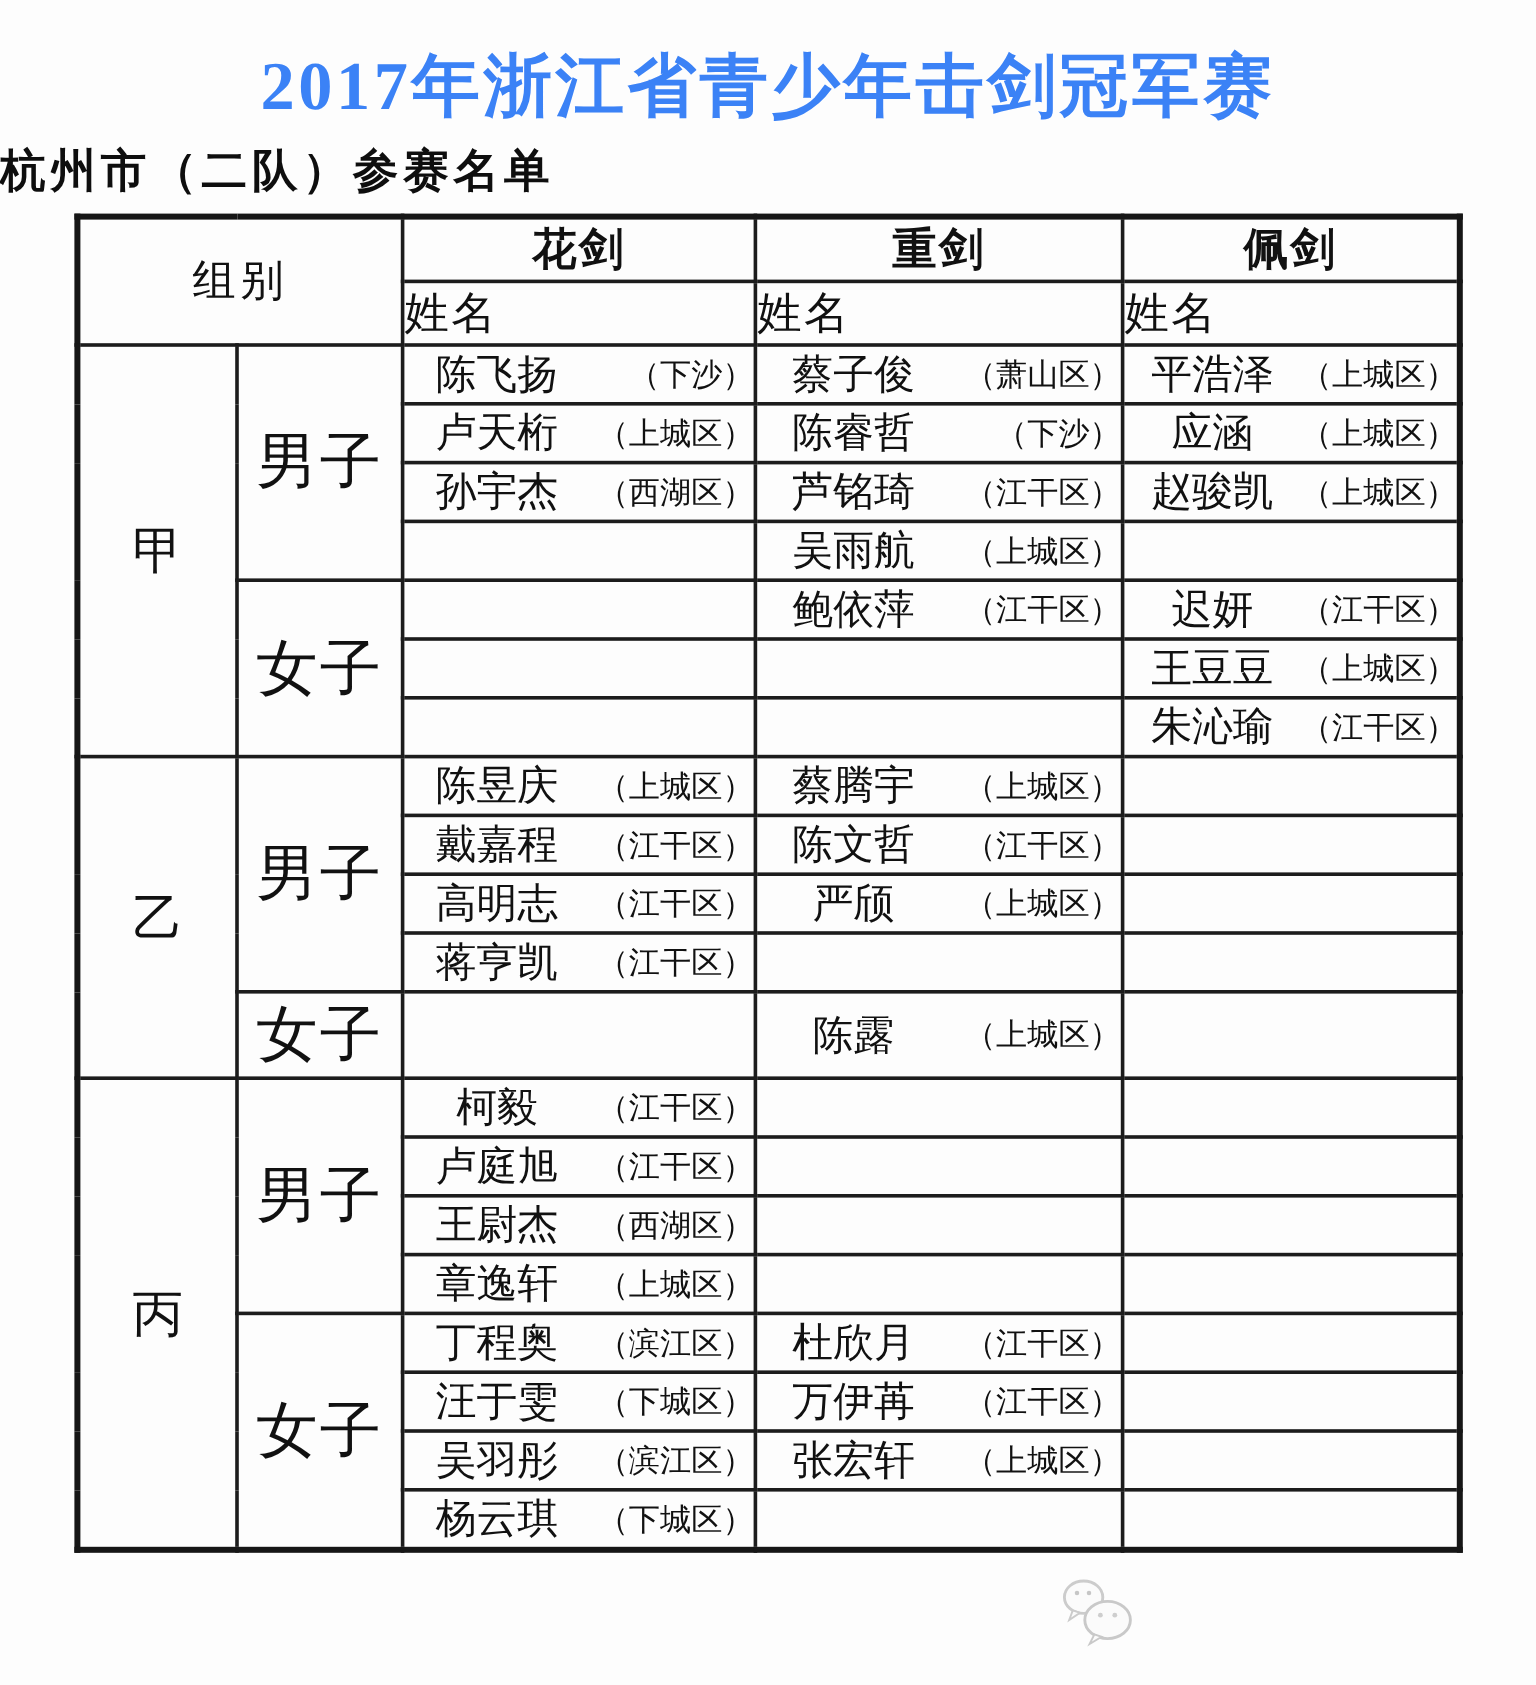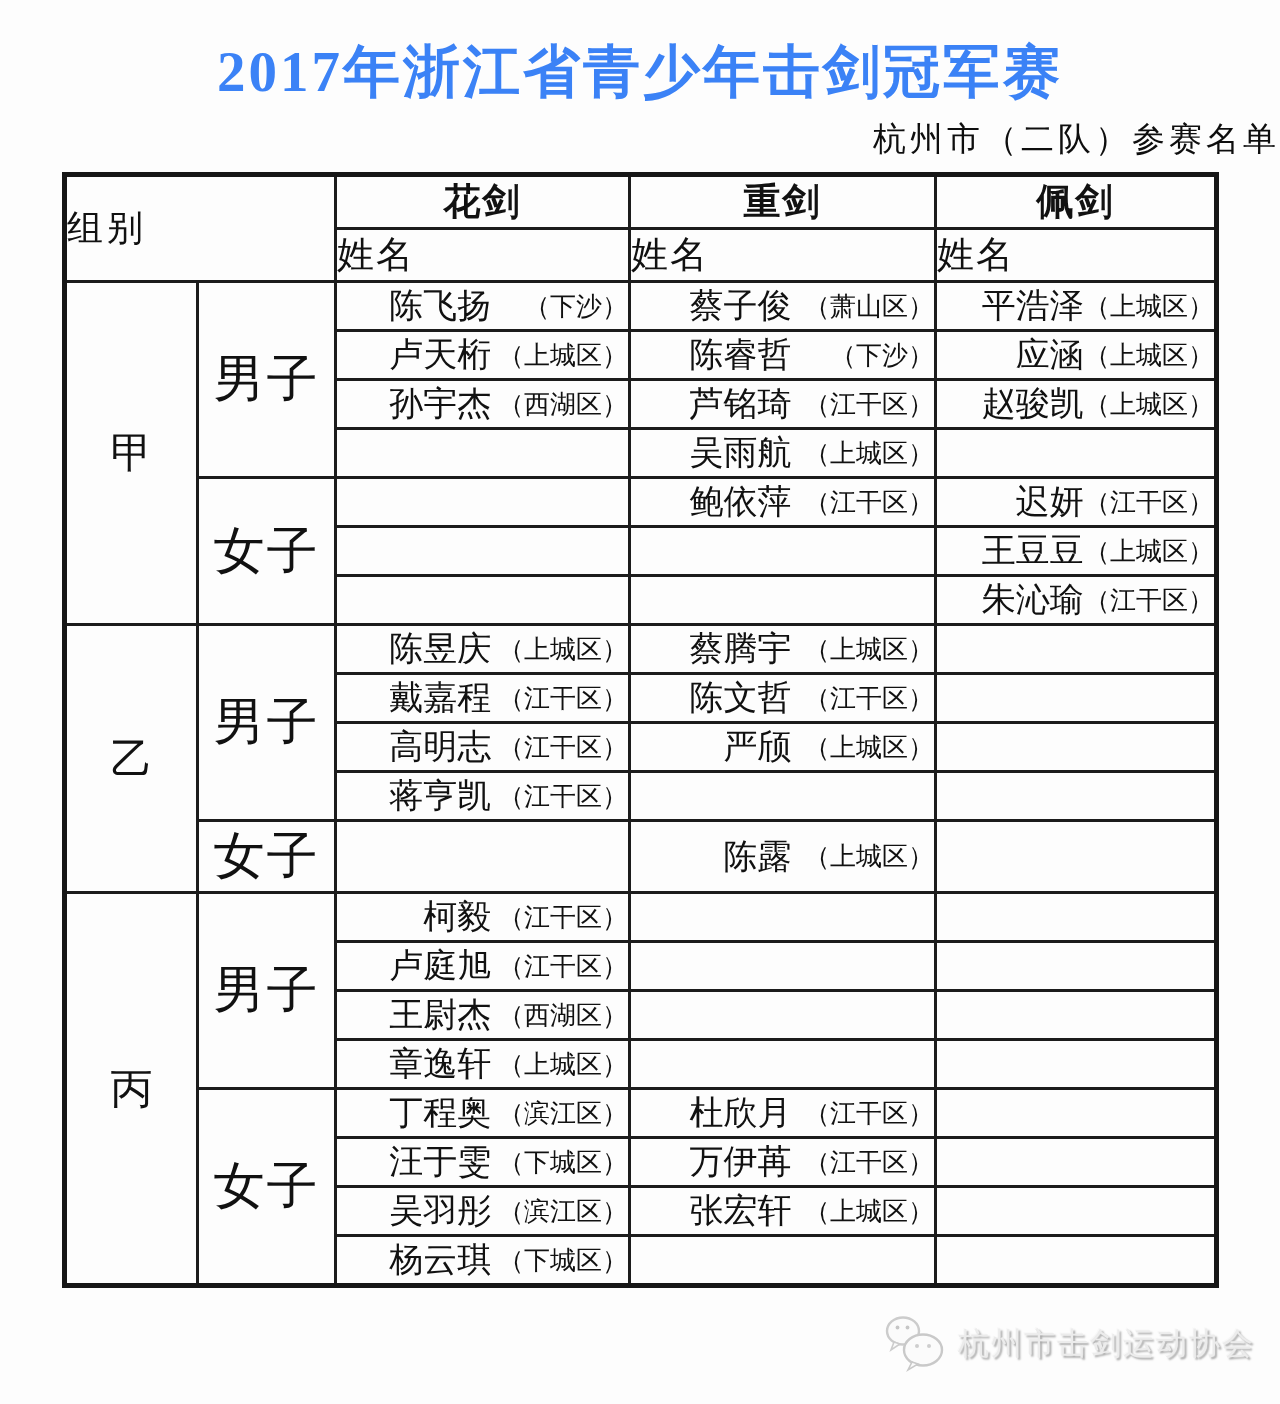--- a/index.html
+++ b/index.html
@@ -9,41 +9,41 @@
     font-family:"Liberation Serif","DejaVu Serif",serif;
     color:#111;
     position:relative;
     overflow:hidden;
   }
   .title {
     text-align:center; font-size:57px; font-weight:700;
     margin:34px 0 6px 0; letter-spacing:3px; color:#3b82f6;
   }
   .subtitle {
-    text-align:right; font-size:33px; font-weight:400;
+    text-align:left; font-size:38px; font-weight:700;
     margin:0 0 10px 0; letter-spacing:4px; color:#0e0e0e;
   }
   table.roster {
     border-collapse:collapse; table-layout:fixed;
     margin-left:62px; width:1154px;
     border:5px solid #161616;
   }
   table.roster td {
     border:3px solid #1c1c1c; padding:0; overflow:hidden;
   }
   tr.hrow1 { height:50px; }
   tr.hrow2 { height:45px; }
   tbody tr { height:49px; }
-  .hgroup { text-align:left; font-size:36px; letter-spacing:4px; }
+  .hgroup { text-align:center; font-size:36px; letter-spacing:4px; }
   .hweapon { text-align:center; font-size:37px; letter-spacing:2px;font-weight:bold; }
   .hname { font-size:37px; letter-spacing:2px; }
   .g { text-align:center; font-size:42px; }
   .s { text-align:center; font-size:51px; letter-spacing:2px; }
   .cw { display:flex; align-items:center; width:100%; }
-  .nm { width:53%; text-align:right; font-size:34px; white-space:nowrap; }
+  .nm { width:53%; text-align:center; font-size:34px; white-space:nowrap; }
   .dt { width:47%; text-align:right; font-size:26px; white-space:nowrap; }
   .watermark {
     position:absolute; left:884px; top:1312px;
     display:flex; align-items:center; gap:12px;
   }
   .wm-text {
     font-size:31px; letter-spacing:2px;
     color:#ececec;
     text-shadow:2px 2px 2px #a8a8a8, -1px -1px 0 #f8f8f8;
     white-space:nowrap;
@@ -499,14 +499,13 @@
   <svg width="62" height="64" viewBox="0 0 62 64" aria-hidden="true">
     <ellipse cx="19" cy="19" rx="16" ry="13.5" fill="#fbfbfb" stroke="#cccccc" stroke-width="2.4"></ellipse>
     <path d="M10 30 L7 38 L16 32 Z" fill="#fbfbfb" stroke="#cccccc" stroke-width="1.6"></path>
     <circle cx="13.5" cy="15.5" r="1.9" fill="#c6c6c6"></circle>
     <circle cx="23.5" cy="15.5" r="1.9" fill="#c6c6c6"></circle>
     <ellipse cx="39" cy="38" rx="19" ry="15.5" fill="#fbfbfb" stroke="#c9c9c9" stroke-width="2.4"></ellipse>
     <path d="M28 50 L24 58 L34 52 Z" fill="#fbfbfb" stroke="#c9c9c9" stroke-width="1.6"></path>
     <circle cx="33" cy="34" r="2" fill="#cecece"></circle>
     <circle cx="45" cy="34" r="2" fill="#cecece"></circle>
   </svg>
-  <span class="wm-text">杭州市击剑运动协会</span>
 </div>
 
 </body></html>

